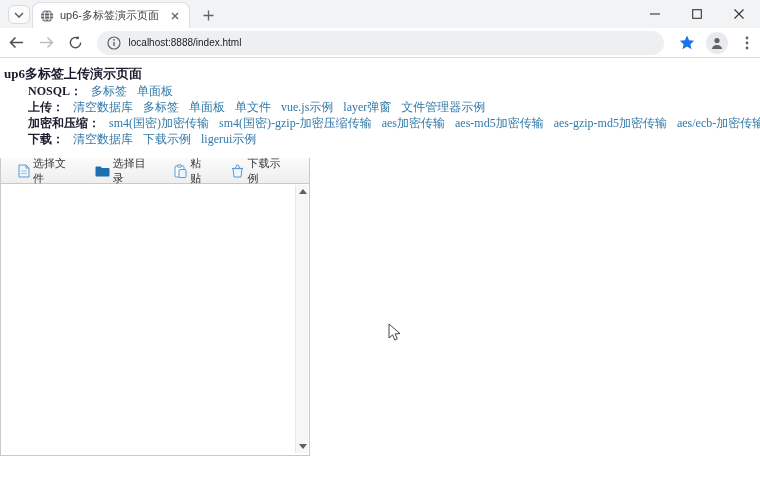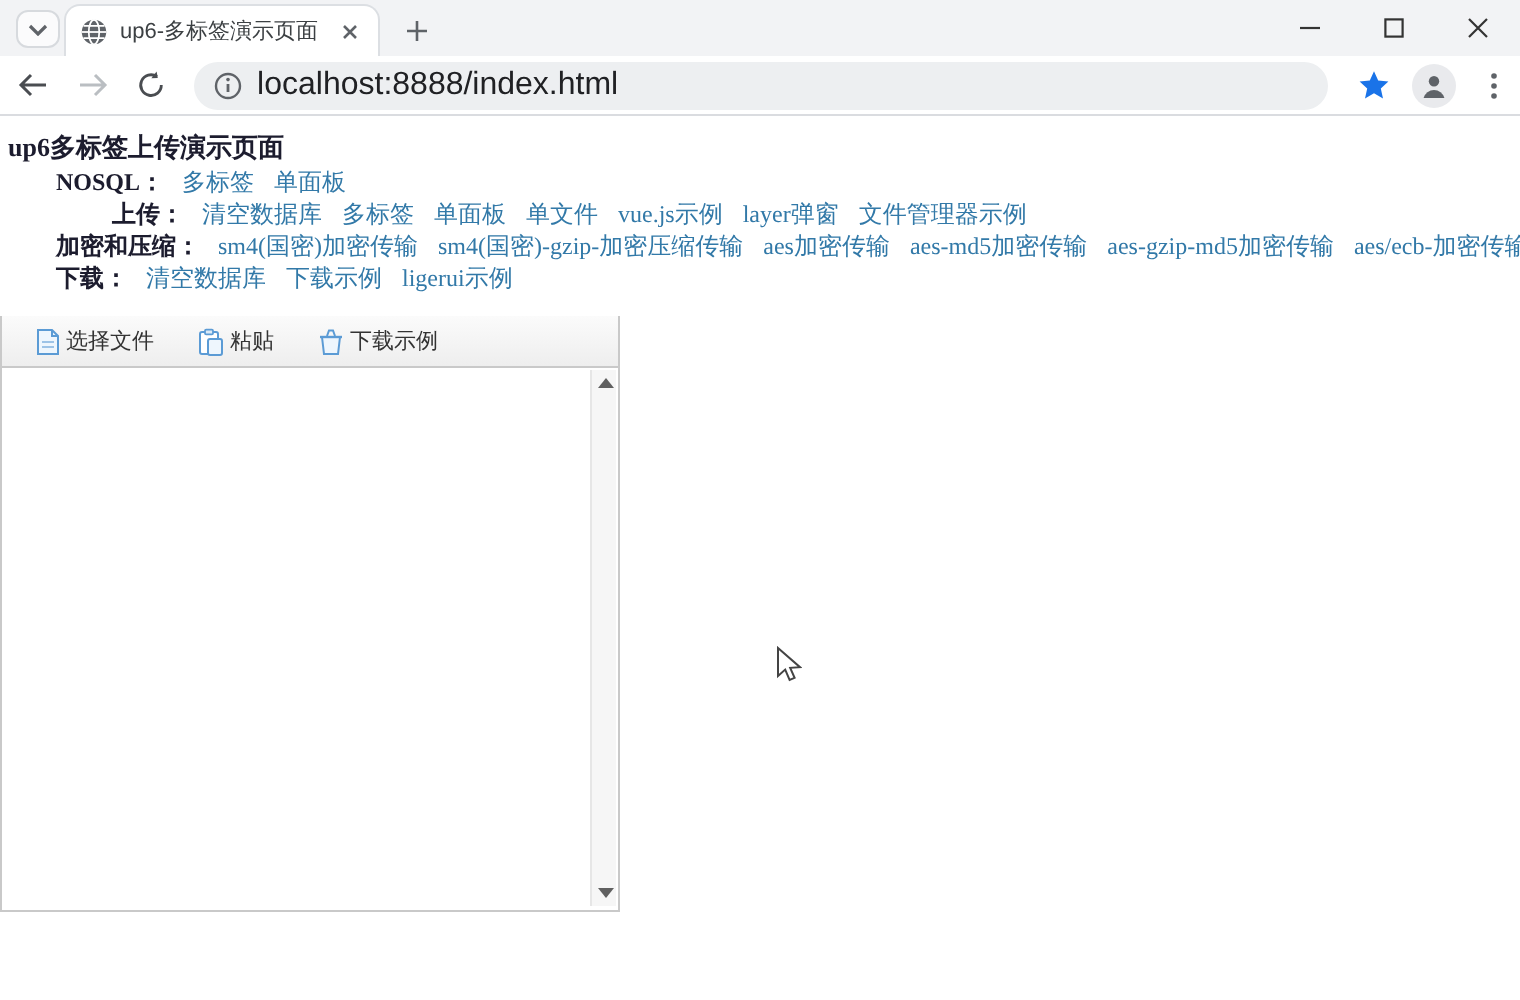--- a/index.html
+++ b/index.html
@@ -24,36 +24,36 @@
   .win-controls { position:absolute; right:0; top:0; height:28px; display:flex; }
   .win-btn { width:42px; height:28px; display:flex; align-items:center; justify-content:center; }
 
   .toolbar { position:absolute; left:0; top:28px; width:760px; height:30px;
              background:#ffffff; border-bottom:1px solid #dadce0;
              display:flex; align-items:center; }
   .nav-btn { width:26px; height:26px; display:flex; align-items:center;
              justify-content:center; margin-left:4px; border-radius:50%; }
   .omnibox { margin-left:8px; width:578px; height:24px; background:#edeff1;
              border-radius:12px; display:flex; align-items:center; padding:0 10px; }
-  .omnibox-url { font-size:16px; color:#202124; margin-left:8px; white-space:nowrap; }
+  .omnibox-url { font-size:10px; color:#202124; margin-left:8px; white-space:nowrap; }
   .toolbar-right { display:flex; align-items:center; margin-left:6px; }
   .tb-icon { width:26px; height:26px; display:flex; align-items:center;
              justify-content:center; margin-left:4px; }
   .avatar { width:22px; height:22px; border-radius:50%; background:#e9eaed;
             display:flex; align-items:center; justify-content:center; }
 
   
   .page { position:absolute; left:0; top:59px; width:760px; height:462px;
           background:#fff; font-family:"Liberation Serif", serif; }
   .page-heading { position:absolute; left:4px; top:6px; font-size:13px;
                   font-weight:bold; color:#1c1c2e; }
   .row { position:absolute; left:28px; white-space:nowrap; font-size:12px; }
   .row-label { font-weight:bold; color:#1c1c2e; margin-right:6px; }
   .row a { color:#3279a8; text-decoration:none; margin-right:7px; cursor:pointer; }
-  .r0 { top:24px; } .r1 { top:40px;margin-left:28px; } .r2 { top:56px; } .r3 { top:72px; }
+  .r0 { top:24px; } .r1 { top:40px; } .r2 { top:56px; } .r3 { top:72px; }
 
   
   .panel { position:absolute; left:0; top:99px; width:310px; height:318px;
            font-family:"Liberation Sans", sans-serif; }
   .panel-tabs { height:20px; background:#c9cbcd; display:flex; }
   .ptab { height:20px; padding:0 8px; font-size:11px; color:#333;
           display:flex; align-items:center; cursor:default; }
   .ptab.active { background:#f2f2f2; }
   .panel-toolbar { height:26px; background:linear-gradient(#fbfbfb,#eeeeee);
                    border:1px solid #c9c9c9; border-top:none; display:flex;
@@ -220,20 +220,28 @@
             <path d="M1 1 H8 L11 4 V13 H1 Z" fill="#eef6fd" stroke="#5b9bd5" stroke-width="1"></path>
             <path d="M8 1 V4 H11" fill="none" stroke="#5b9bd5" stroke-width="1"></path>
             <line x1="3" y1="7" x2="9" y2="7" stroke="#9dc3e6" stroke-width="1"></line>
             <line x1="3" y1="9.5" x2="9" y2="9.5" stroke="#9dc3e6" stroke-width="1"></line>
           </svg>
         </span>
         <span>选择文件</span>
       </div>
       <div class="pt-btn">
         <span class="ic">
+          <svg width="15" height="12" viewBox="0 0 15 12">
+            <path d="M0.5 2.5 A1 1 0 0 1 1.5 1.5 H5.5 L7 3 H13.5 A1 1 0 0 1 14.5 4 V10.5 A1 1 0 0 1 13.5 11.5 H1.5 A1 1 0 0 1 0.5 10.5 Z" fill="#1b6fae"></path>
+          </svg>
+        </span>
+        <span>选择目录</span>
+      </div>
+      <div class="pt-btn">
+        <span class="ic">
           <svg width="13" height="14" viewBox="0 0 13 14">
             <rect x="1" y="2" width="9" height="11" rx="1" fill="#fff" stroke="#5b9bd5" stroke-width="1"></rect>
             <rect x="3.5" y="0.8" width="4" height="2.4" rx="0.6" fill="#dceaf7" stroke="#5b9bd5" stroke-width="0.9"></rect>
             <rect x="5" y="5.5" width="7" height="8" rx="1" fill="#eef6fd" stroke="#5b9bd5" stroke-width="1"></rect>
           </svg>
         </span>
         <span>粘贴</span>
       </div>
       <div class="pt-btn">
         <span class="ic">

